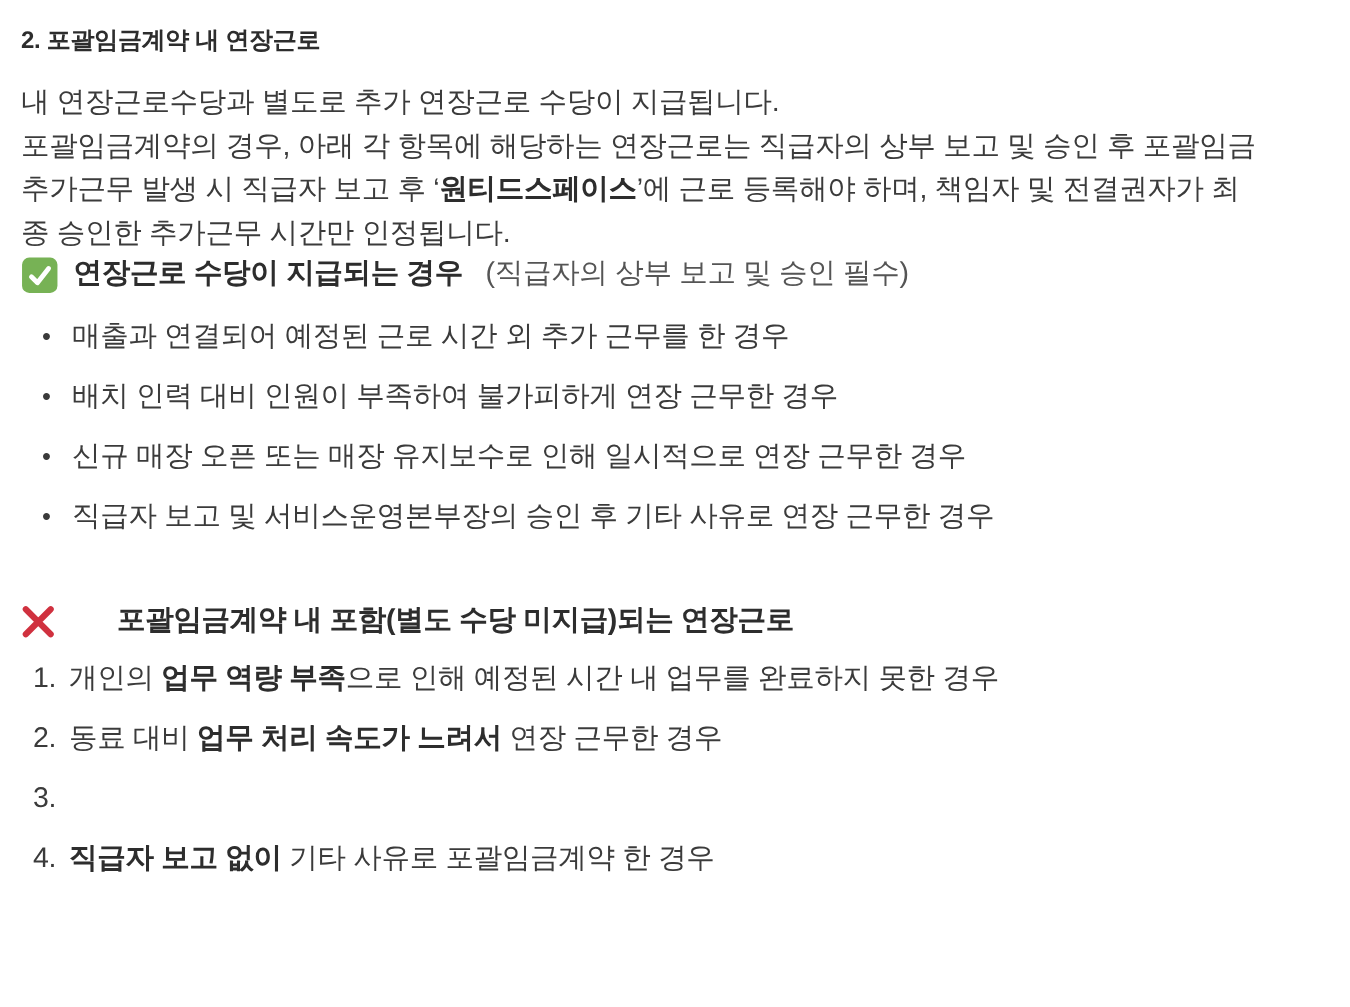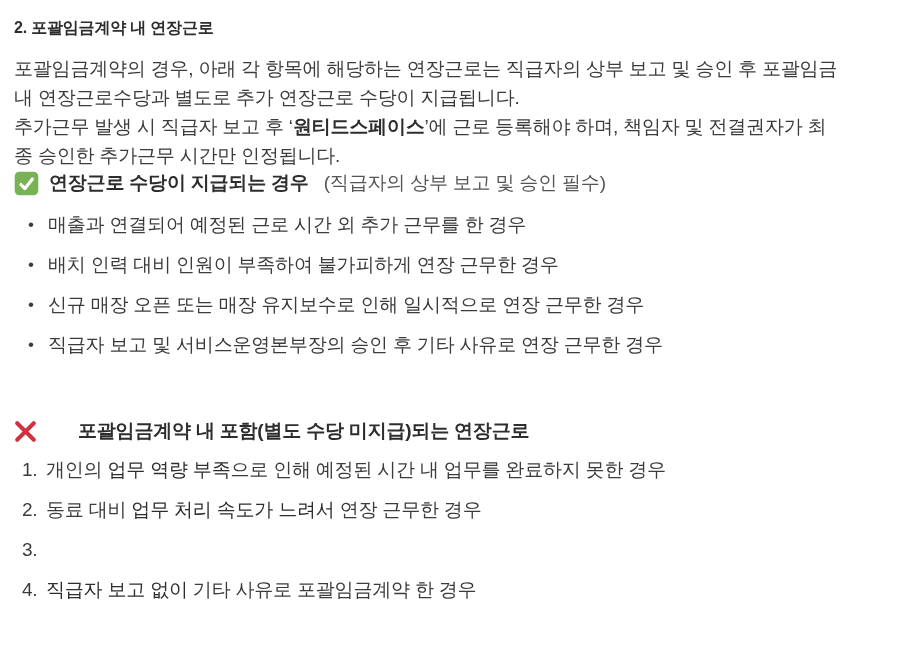--- a/index.html
+++ b/index.html
@@ -30,21 +30,21 @@
 
   .sec-head {
     display:flex;
     align-items:center;
     gap:10px;
     font-size:19px;
     line-height:26px;
     letter-spacing:-0.2px;
   }
   .sec-head.paid { }
-  .sec-head.unpaid { margin-top:62px;gap:41px; }
+  .sec-head.unpaid { margin-top:45px;gap:41px; }
   .head-bold { font-weight:700; color:#2d2d2d; white-space:pre; }
   .head-note { font-weight:400; color:#555555; white-space:pre;text-align:center; }
   .icon-box { display:flex; align-items:center; justify-content:center; flex:0 0 auto; }
 
   ul.bullets { list-style:none; margin-top:17px; padding-left:14px; }
   ul.bullets li {
     display:flex;
     align-items:flex-start;
     font-size:19px;
     line-height:23px;
@@ -65,33 +65,33 @@
     font-size:19px;
     line-height:23px;
     letter-spacing:-0.2px;
     margin-bottom:17px;
   }
   ol.numbered .num {
     width:24px;
     flex:0 0 auto;
     color:#3b3b3b;
   }
-  .seg-bold { font-weight:400; color:#2d2d2d; }
+  .seg-bold { font-weight:700; color:#2d2d2d; }
   .seg { white-space:pre-wrap; }
 </style>
 </head>
 <body>
 
 <div class="page">
 
   <h1 class="title">2. 포괄임금계약 내 연장근로</h1>
 
   <p class="intro">
+    <span class="line">내 연장근로수당과 별도로 추가 연장근로 수당이 지급됩니다.</span>
     <span class="line">포괄임금계약의 경우, 아래 각 항목에 해당하는 연장근로는 직급자의 상부 보고 및 승인 후 포괄임금</span>
-    <span class="line">내 연장근로수당과 별도로 추가 연장근로 수당이 지급됩니다.</span>
     <span class="line"><span class="seg">추가근무 발생 시 직급자 보고 후 ‘</span><span class="brand">원티드스페이스</span><span class="seg">’에 근로 등록해야 하며, 책임자 및 전결권자가 최</span></span>
     <span class="line">종 승인한 추가근무 시간만 인정됩니다.</span>
   </p>
 
   <div class="sec-head paid">
     <span class="icon-box">
       <svg width="25" height="25" viewBox="0 0 36 36" aria-hidden="true">
         <rect x="1" y="1" width="34" height="34" rx="7" fill="#77b255"></rect>
         <path d="M10 19.5 L15.8 25.2 L26.5 11.5" fill="none" stroke-width="4.6" stroke-linecap="round" stroke-linejoin="round" stroke="#ffffff"></path>
       </svg>

